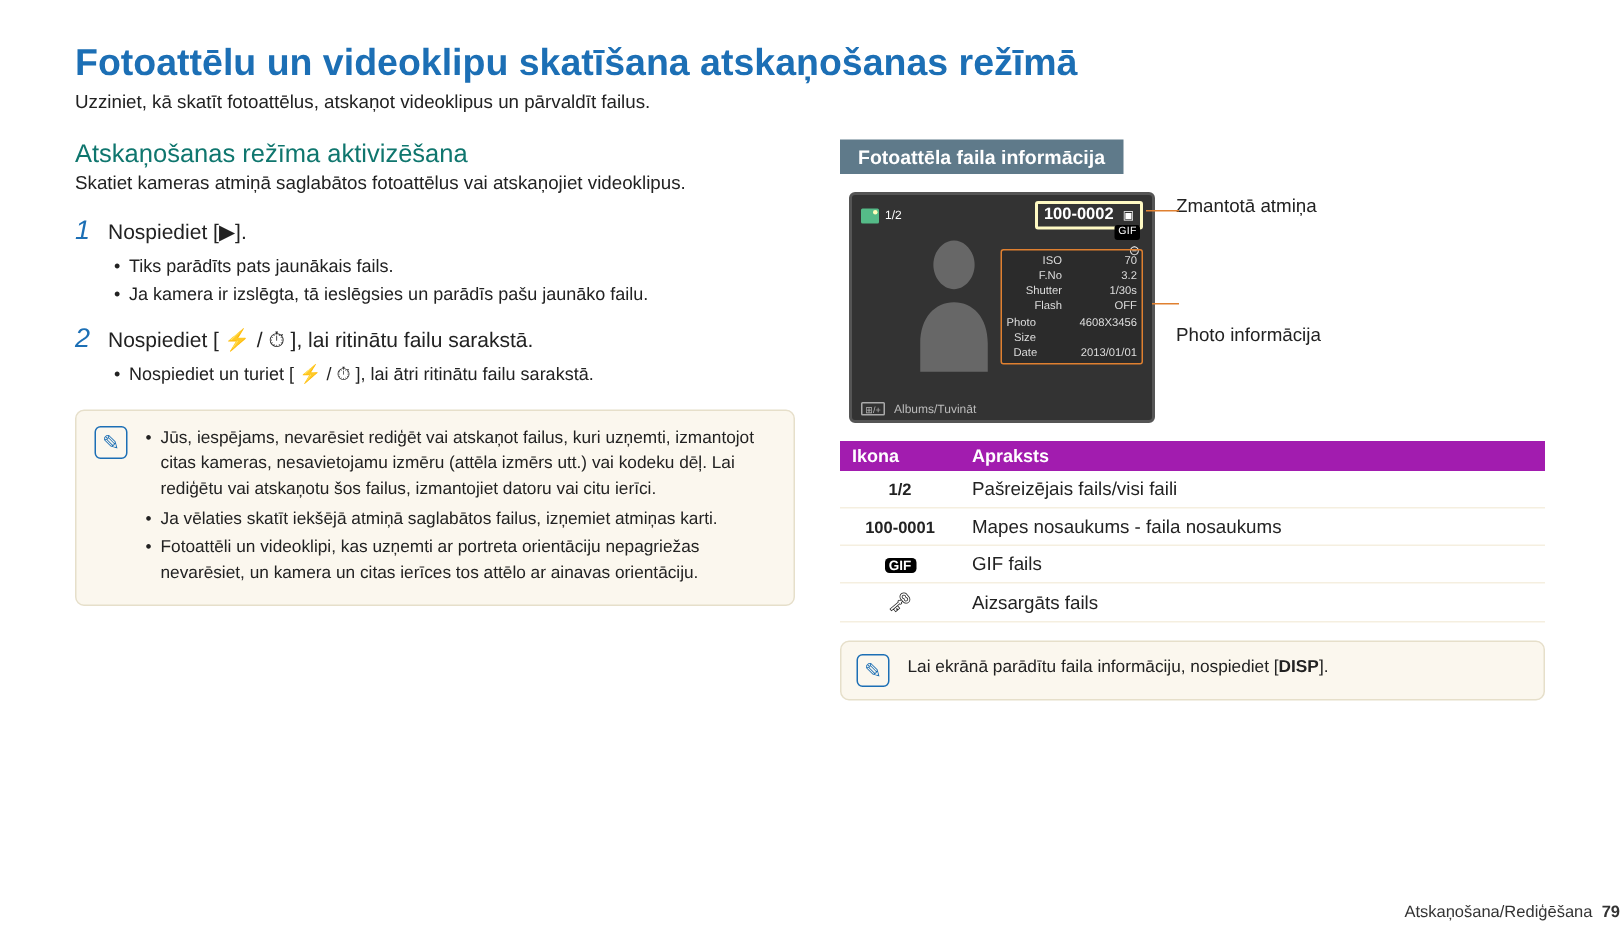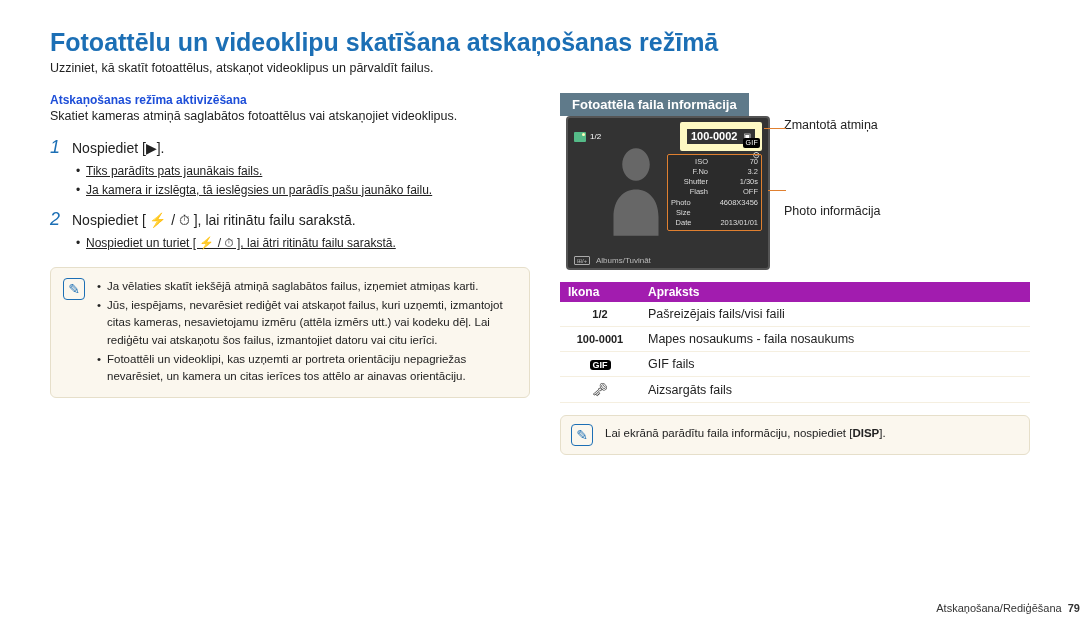--- a/index.html
+++ b/index.html
@@ -23,23 +23,23 @@
     font-size: 12.5px;
     margin-bottom: 18px;
   }
   .cols {
     display: flex;
     gap: 30px;
   }
   .left { width: 480px; }
   .right { width: 470px; }
   .section-title {
-    color: #1d4ed8;
-    font-size: 12px;
-    font-weight: 700;
+    color: #0f766e;
+    font-size: 17px;
+    font-weight: 400;
     margin-bottom: 2px;
   }
   .section-sub {
     font-size: 12.5px;
     margin-bottom: 14px;
   }
   .step { margin-bottom: 10px; }
   .step-row { display: flex; align-items: baseline; gap: 8px; }
   .step-num {
     color: #1c6fb5;
@@ -48,21 +48,20 @@
     font-weight: 400;
     width: 14px;
   }
   .step-text { font-size: 14px; }
   ul.bullets { list-style: none; padding-left: 26px; margin-top: 4px; }
   ul.bullets li {
     font-size: 12px;
     position: relative;
     padding-left: 10px;
     line-height: 1.55;
-    text-decoration: underline;
   }
   ul.bullets li::before {
     content: "•";
     position: absolute;
     left: 0;
   }
   .note-box {
     display: flex;
     gap: 12px;
     border: 1px solid #e6dfca;
@@ -91,21 +90,21 @@
   .note-box li::before { content: "•"; position: absolute; left: 0; }
 
   .pill {
     display: inline-block;
     background: #5f7a8a;
     color: #fff;
     font-size: 13px;
     font-weight: 600;
     padding: 4px 12px;
     border-radius: 0;
-    margin-bottom: 0;
+    margin-bottom: 12px;
   }
 
   .screen-wrap { display: flex; gap: 14px; margin-bottom: 12px; margin-left: 6px; }
   .screen {
     width: 204px; height: 154px;
     background: #333;
     border: 2px solid #555;
     border-radius: 4px;
     position: relative;
     color: #fff;
@@ -126,21 +125,21 @@
     background:rgba(0,0,0,0.15); padding:2px 3px;
     font-size:7.5px;
   }
   .info-panel .r { display:flex; justify-content:space-between; line-height:1.35; color:#ddd;gap:24px; }
   .info-panel .r span:first-child { width:42px; text-align:right; padding-right:5px; }
   .scr-bottom {
     position:absolute; bottom:3px; left:6px; right:6px;
     display:flex; align-items:center; gap:6px; color:#bbb; font-size:8px;
   }
   .mem-ic { width:16px; height:9px; border:1px solid #aaa; border-radius:1px; display:flex;align-items:center;justify-content:center;font-size:6px; }
-  .top-box { border:7px solid #fef9c3; padding:1px 4px 2px; border-radius:2px; display:flex; gap:6px; align-items:center; }
+  .top-box { border:2px solid #fef9c3; padding:1px 4px 2px; border-radius:2px; display:flex; gap:6px; align-items:center; }
   .mini-badge { background:#000; border-radius:2px; padding:0 2px; font-size:7px; line-height:10px; letter-spacing:0.3px; }
   .key-ic { font-size:9px; }
 
   .hline-1, .hline-2 {
     position:absolute; height:1px; background:#e08030;
   }
   .hline-1 { top:10px; left:196px; width:22px; }
   .hline-2 { top:72px; left:200px; width:18px; }
 
   .callouts { display:flex; flex-direction:column; gap:72px; padding-top:2px; font-size:12.5px; }
@@ -195,22 +194,22 @@
         <div class="step-text">Nospiediet [ ⚡ / ⏱ ], lai ritinātu failu sarakstā.</div>
       </div>
       <ul class="bullets">
         <li>Nospiediet un turiet [ ⚡ / ⏱ ], lai ātri ritinātu failu sarakstā.</li>
       </ul>
     </div>
 
     <div class="note-box">
       <div class="note-icon">✎</div>
       <ul>
+        <li>Jūs, iespējams, nevarēsiet rediģēt vai atskaņot failus, kuri uzņemti, izmantojot citas kameras, nesavietojamu izmēru (attēla izmērs utt.) vai kodeku dēļ. Lai rediģētu vai atskaņotu šos failus, izmantojiet datoru vai citu ierīci.</li>
         <li>Ja vēlaties skatīt iekšējā atmiņā saglabātos failus, izņemiet atmiņas karti.</li>
-        <li>Jūs, iespējams, nevarēsiet rediģēt vai atskaņot failus, kuri uzņemti, izmantojot citas kameras, nesavietojamu izmēru (attēla izmērs utt.) vai kodeku dēļ. Lai rediģētu vai atskaņotu šos failus, izmantojiet datoru vai citu ierīci.</li>
         <li>Fotoattēli un videoklipi, kas uzņemti ar portreta orientāciju nepagriežas nevarēsiet, un kamera un citas ierīces tos attēlo ar ainavas orientāciju.</li>
       </ul>
     </div>
   </div>
 
   <div class="right">
     <div class="pill">Fotoattēla faila informācija</div>
 
     <div class="screen-wrap">
       <div class="screen">

